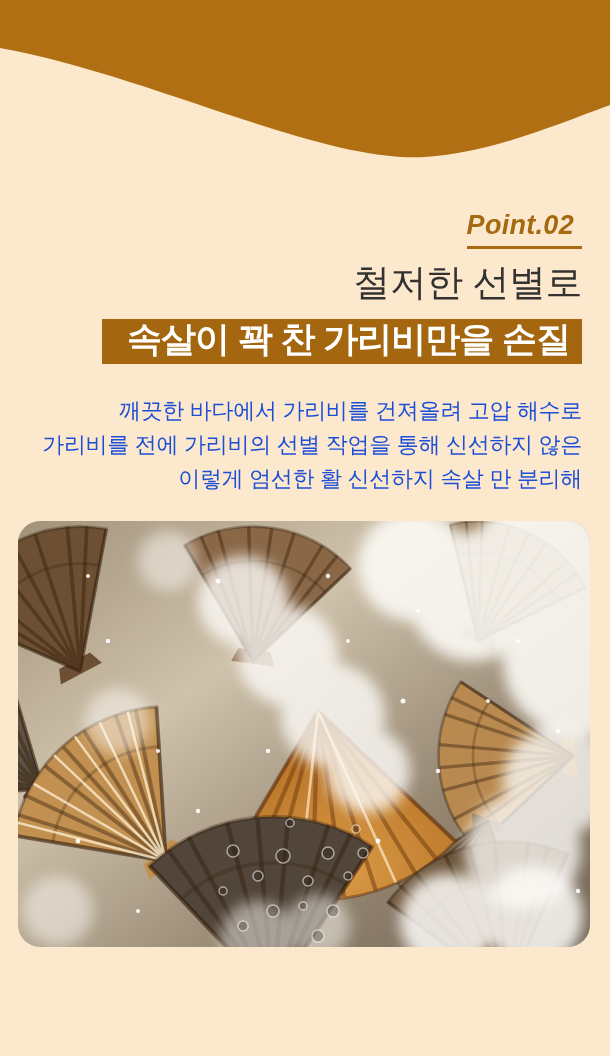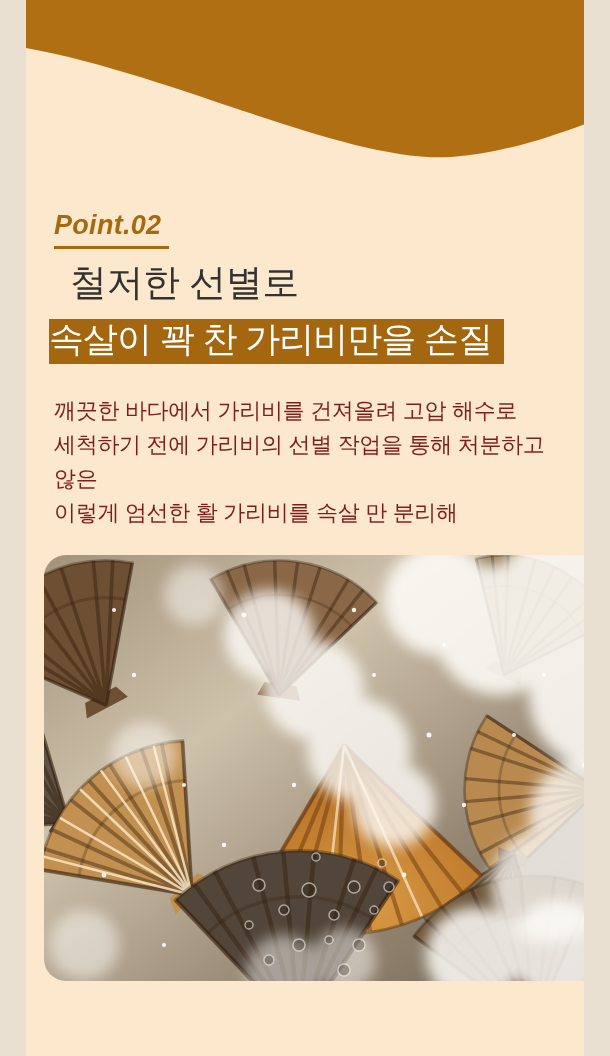--- a/index.html
+++ b/index.html
@@ -1,24 +1,25 @@
 <!DOCTYPE html>
 <html><head>
 <meta charset="utf-8">
 <style>
   html, body { margin: 0; padding: 0; background: #e9e0d2; }
   * { box-sizing: border-box; }
   .page {
     position: relative;
-    width: 558px;
+    width: 610px;
     height: 1056px;
     margin: 0 auto;
     background: #fce8cd;
     overflow: hidden;
     font-family: "Liberation Sans", sans-serif;
+    text-align: right;
   }
   .wave-wrap { display: block; width: 610px; height: 160px; }
   .wave-wrap svg { display: block; }
 
   .content { padding-left: 28px; padding-right: 28px; }
 
   .point-label {
     display: inline-block;
     margin-top: 50px;
     color: #a5690f;
@@ -39,27 +40,27 @@
     letter-spacing: -0.5px;
   }
   .highlight-banner {
     display: inline-block;
     margin-top: 14px;
     margin-left: -5px;
     background: #a4660e;
     color: #ffffff;
     font-size: 35px;
     line-height: 38px;
-    font-weight: 400;
+    font-weight: 700;
     letter-spacing: -1px;
-    padding: 1px 12px 6px 0;
+    padding: 1px 12px 6px 25px;
   }
   .description {
     margin-top: 30px;
-    color: #7f1d1d;
+    color: #1d4ed8;
     font-size: 22px;
     line-height: 34px;
     font-weight: 400;
     letter-spacing: -0.3px;
   }
   .photo-frame {
     margin: 25px 0 0 18px;
     width: 572px;
     height: 426px;
     border-radius: 22px;
@@ -84,22 +85,22 @@
     </div>
 
     <h2 class="section-title">철저한 선별로</h2>
 
     <div>
       <span class="highlight-banner">속살이 꽉 찬 가리비만을 손질</span>
     </div>
 
     <div class="description">
       <div>깨끗한 바다에서 가리비를 건져올려 고압 해수로</div>
-      <div>세척하기 전에 가리비의 선별 작업을 통해 처분하고 않은</div>
-      <div>이렇게 엄선한 활 가리비를 속살 만 분리해</div>
+      <div>가리비를 전에 가리비의 선별 작업을 통해 신선하지 않은</div>
+      <div>이렇게 엄선한 활 신선하지 속살 만 분리해</div>
     </div>
   </div>
 
   <figure class="photo-frame">
     <svg width="572" height="426" viewBox="0 0 572 426" xmlns="http://www.w3.org/2000/svg" aria-hidden="true">
       <defs>
         <linearGradient id="waterGrad" x1="0" y1="0" x2="1" y2="1">
           <stop offset="0" stop-color="#a2927a"></stop>
           <stop offset="0.35" stop-color="#cfc2ab"></stop>
           <stop offset="0.7" stop-color="#958671"></stop>

